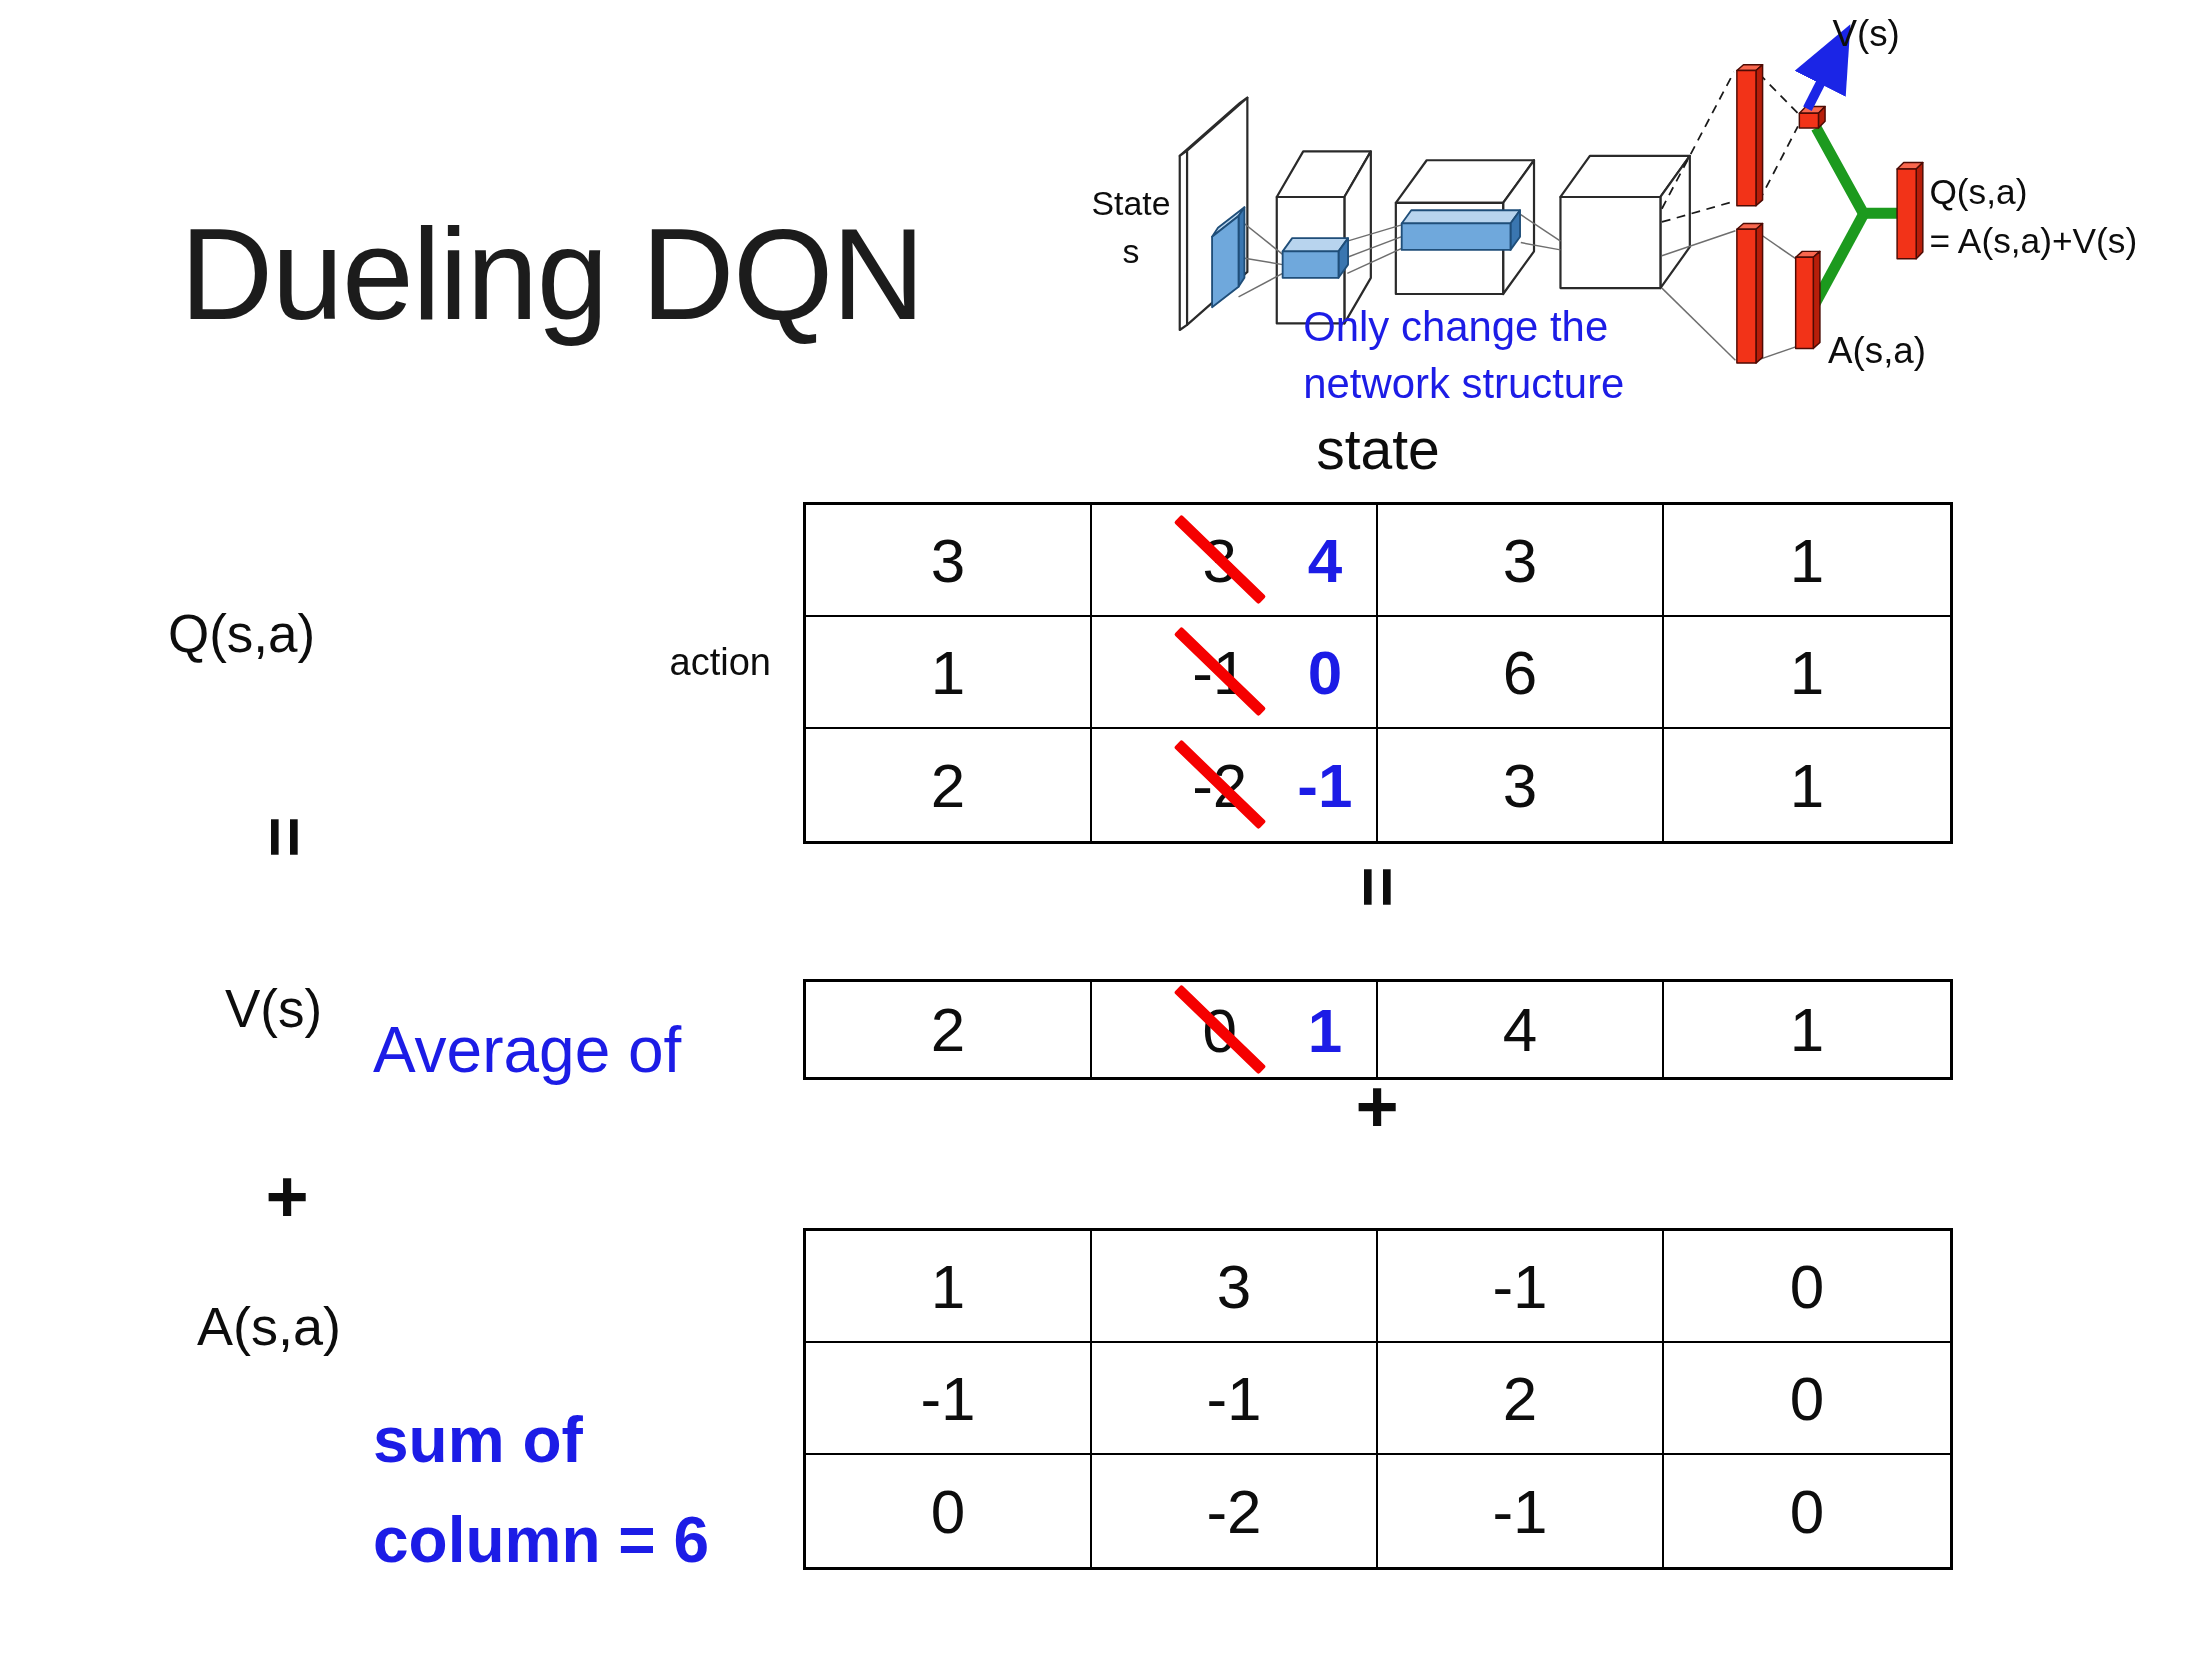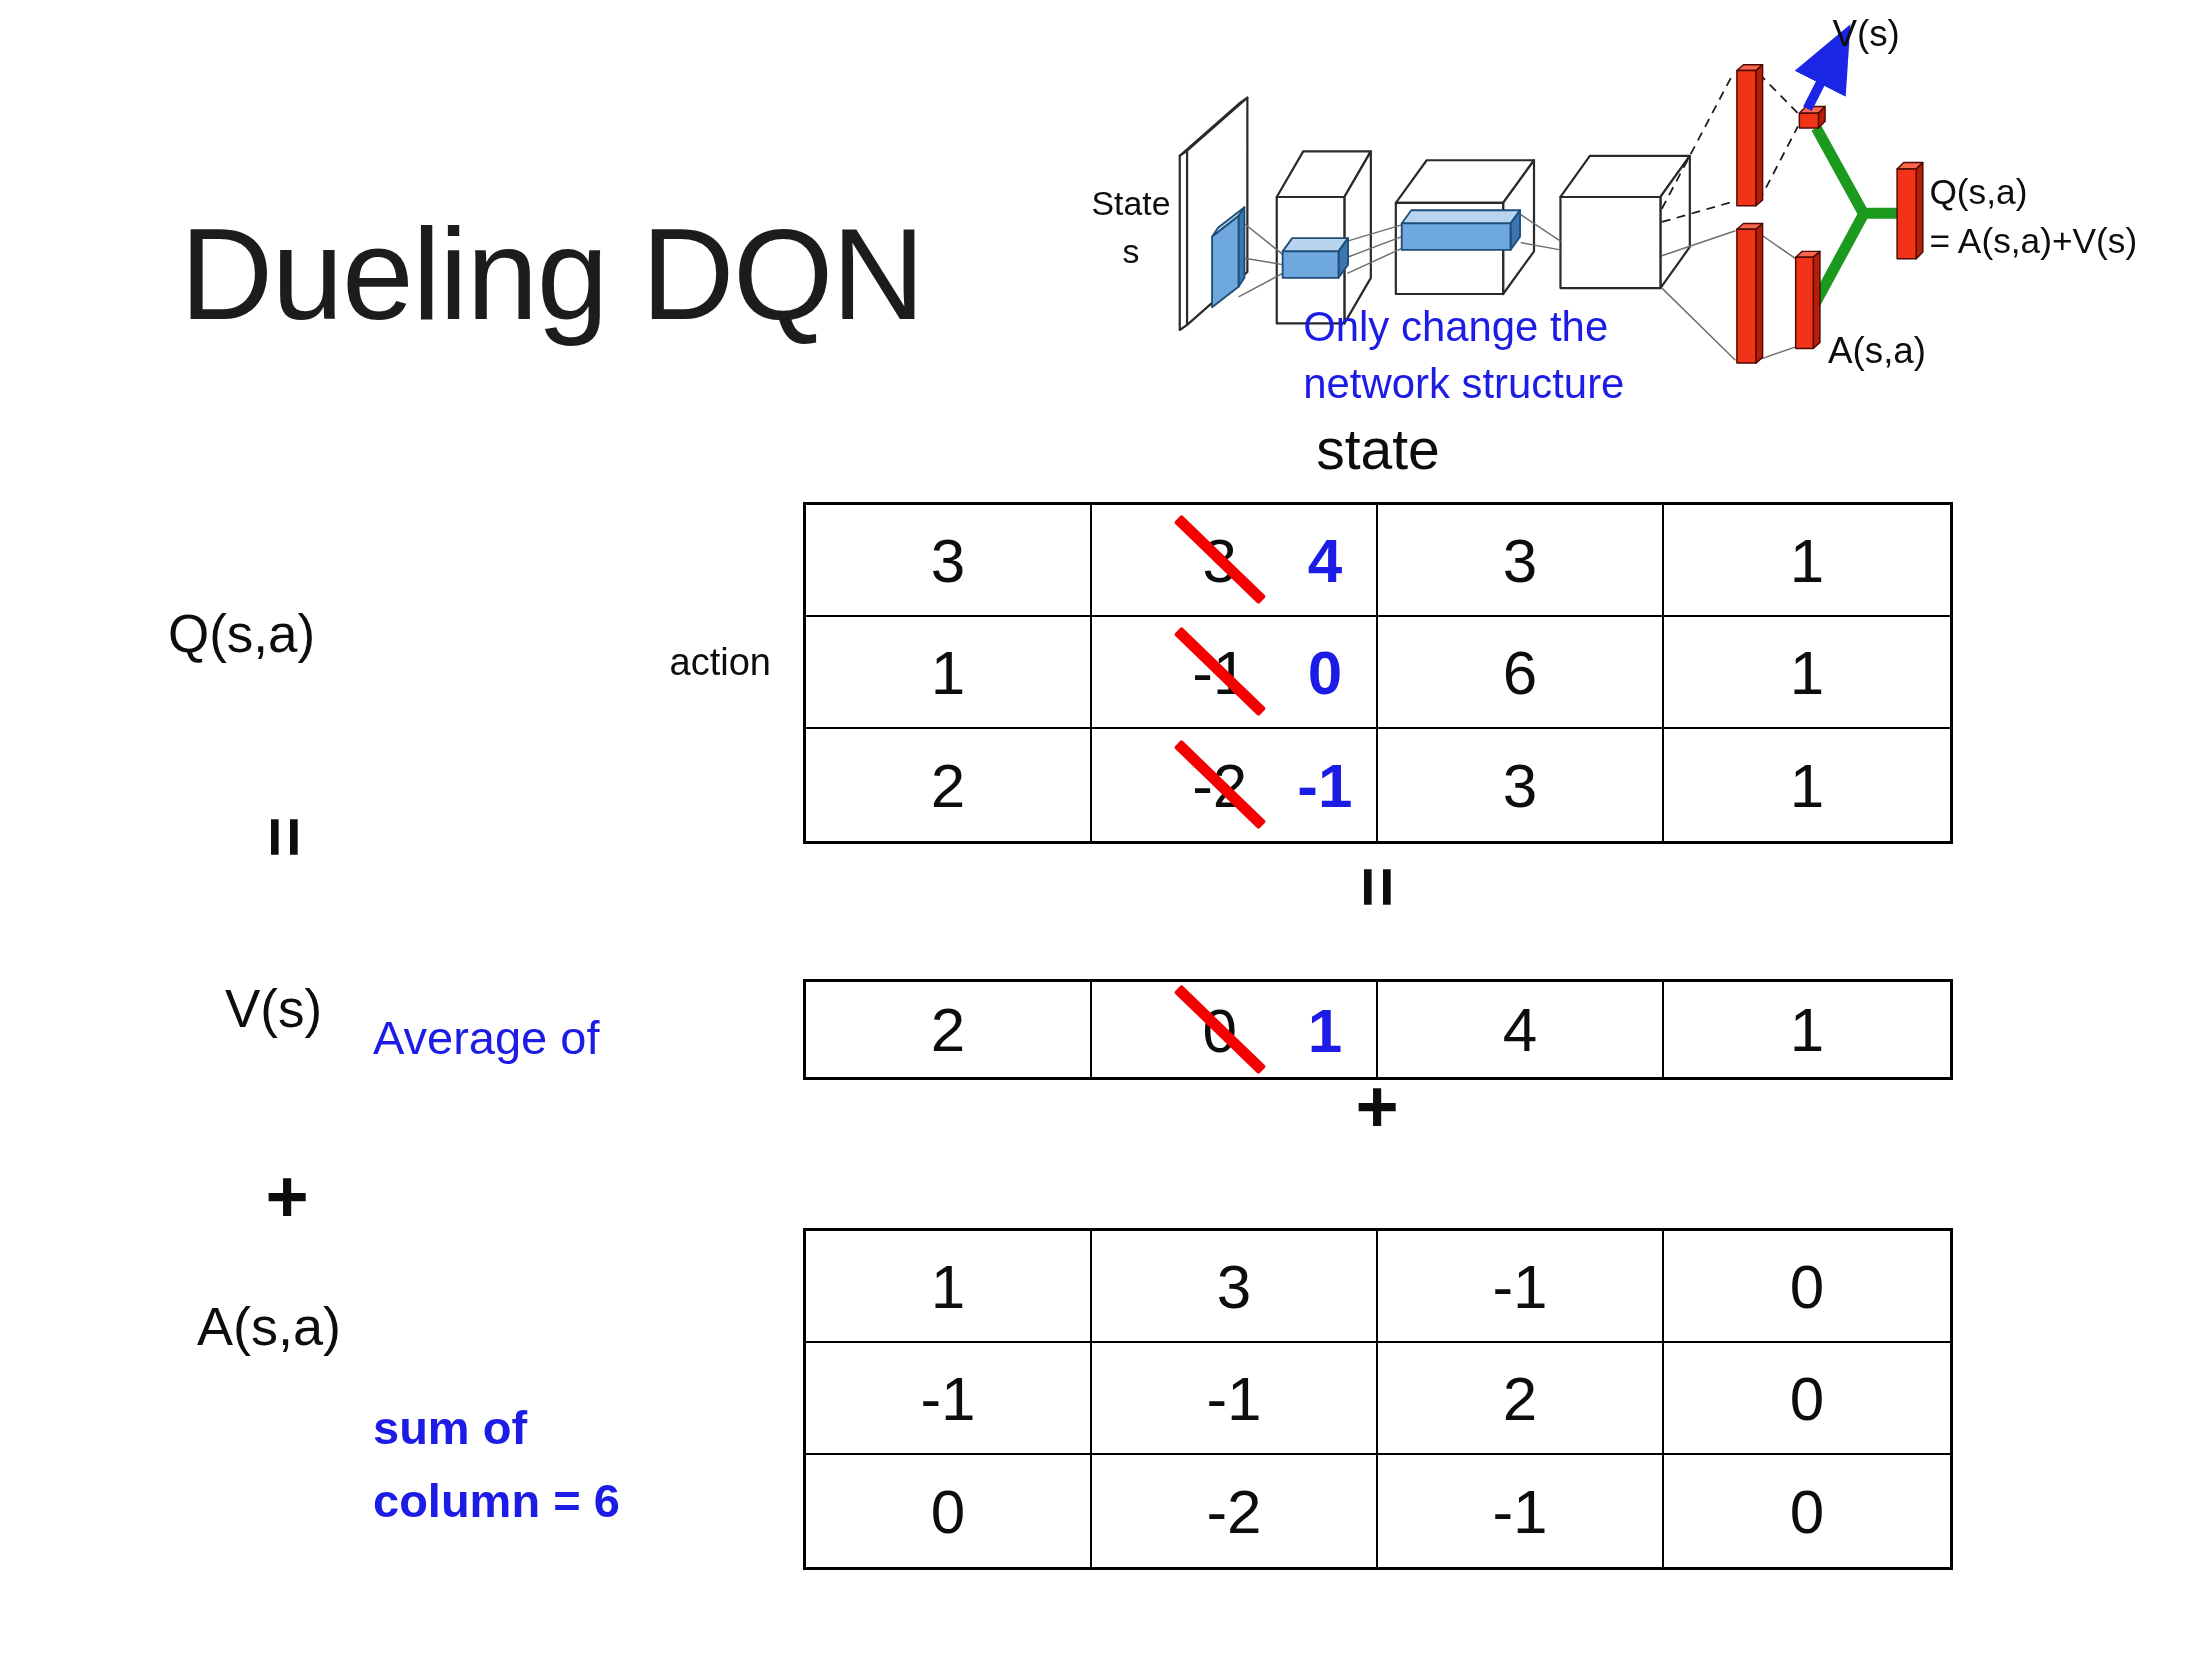--- a/index.html
+++ b/index.html
@@ -10,21 +10,21 @@
   .abs{position:absolute;}
   .title{
     left:180px; top:185px; font-size:129px; color:#1c1c1c; font-weight:400;
     letter-spacing:-1.5px; white-space:nowrap;margin-top:15px;
   }
   .state-header{left:803px; top:416px; width:1150px; text-align:center; font-size:57px; color:#0d0d0d;}
   .q-label{left:168px; top:603px; font-size:53px; color:#0d0d0d;}
   .action-label{left:470px; top:641px; width:301px; text-align:right; font-size:38px; color:#0d0d0d;}
   .v-label{left:225px; top:978px; font-size:53px; color:#0d0d0d;}
   .a-label{left:197px; top:1295px; font-size:54px; color:#0d0d0d;}
-  .blue-note{color:#1c1ce6; font-size:47px; line-height:1.56; white-space:nowrap;}
+  .blue-note{color:#1c1ce6; font-size:64px; line-height:1.56; white-space:nowrap;}
   .avg-note{left:373px; top:1001px;}
   .sum-note{left:373px; top:1391px;font-weight:bold;}
   .rot-eq{
     font-size:71px; color:#0d0d0d; transform:translate(-50%,-50%) rotate(90deg);
     transform-origin:center; line-height:1; font-weight:700;
   }
   .plus{font-size:74px; color:#0d0d0d; transform:translate(-50%,-50%); line-height:1; font-weight:600;}
   .eq-left{left:285px; top:837px;}
   .eq-center{left:1378px; top:887px;}
   .plus-left{left:287px; top:1197px;}

